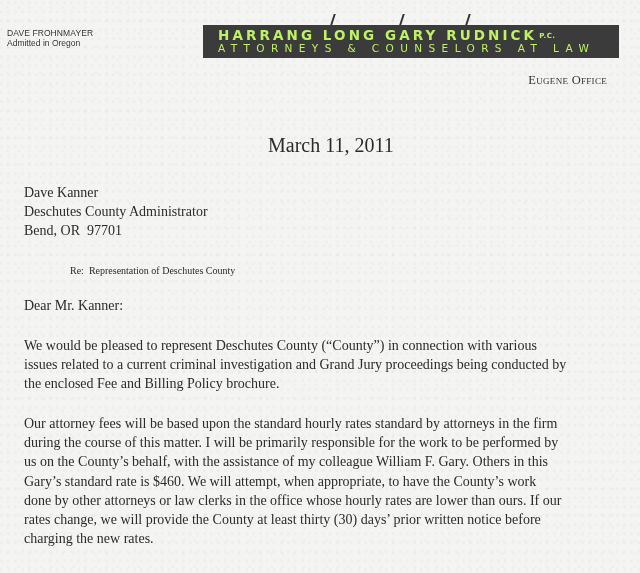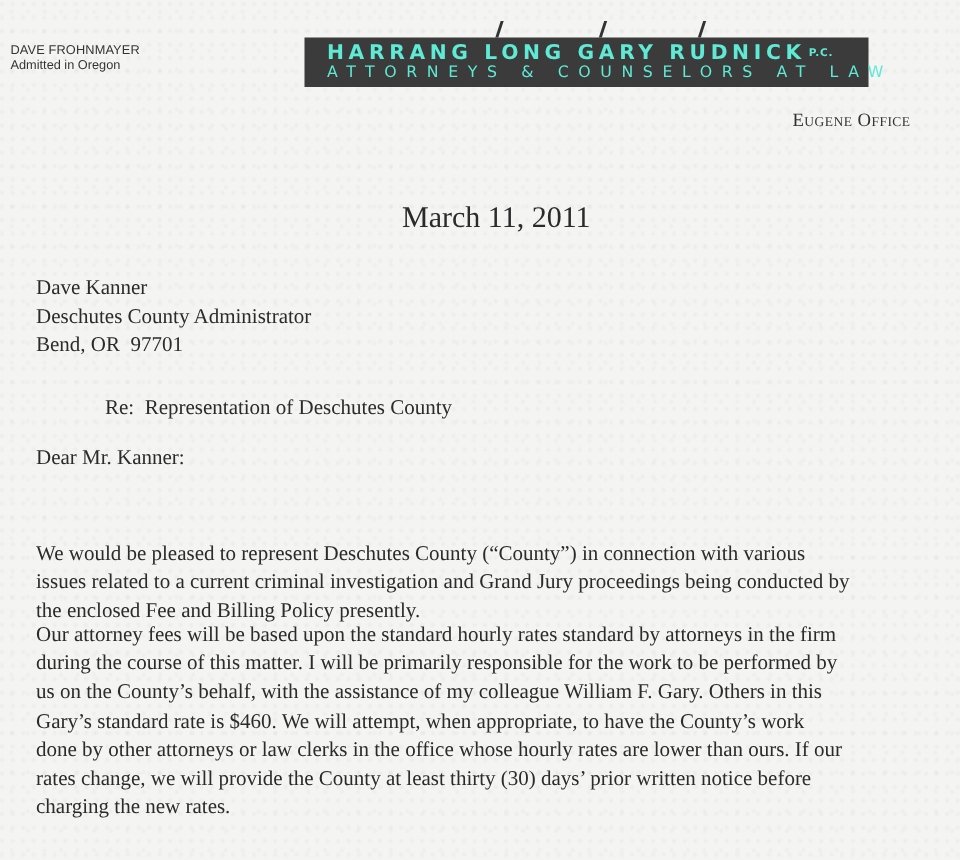--- a/index.html
+++ b/index.html
@@ -23,23 +23,23 @@
       font-family: "Liberation Sans", "DejaVu Sans", sans-serif;
       font-size: 8.5px; line-height: 10px; color: #333;
     }
     .author .name { letter-spacing: 0.1px; text-align: center; }
     .logo-ticks { position: absolute; left: 203px; top: 10px; width: 404px; height: 16px; }
     .tick {
       position: absolute; top: 4px; width: 1.5px; height: 11px; background: #333;
       transform: skewX(-18deg);
     }
     .banner {
-      position: absolute; left: 203px; top: 25px; width: 376px; height: 33px;
+      position: absolute; left: 203px; top: 25px; width: 416px; height: 33px;
       background: #3b3b3b;
-      color: #5eead4;
+      color: #bef264;
       font-family: "DejaVu Sans", "Liberation Sans", sans-serif;
     }
     .banner .firm {
       position: absolute; left: 15px; top: 2px;
       font-size: 13.5px; font-weight: bold; letter-spacing: 3.1px; white-space: nowrap;
     }
     .banner .firm .pc { font-size: 7px; letter-spacing: 0.5px; margin-left: 2px; vertical-align: 2px; }
     .banner .tagline {
       position: absolute; left: 15px; top: 17px;
       font-size: 10.5px; letter-spacing: 6.4px; white-space: nowrap;
@@ -50,31 +50,31 @@
     }
     .date {
       position: absolute; left: 268px; top: 134px;
       font-size: 20px;
     }
     .recipient {
       position: absolute; left: 24px; top: 183px;
       font-size: 14px; line-height: 19px;
     }
     .re {
-      position: absolute; left: 70px; top: 265px; font-size: 14px; text-align: right;
+      position: absolute; left: 70px; top: 265px; font-size: 10px; text-align: right;
     }
     .salutation {
       position: absolute; left: 24px; top: 298px; font-size: 14px;
     }
     .para {
       position: absolute; left: 24px; width: 612px;
       font-size: 14px; line-height: 19.2px;
     }
     .para span { display: block; white-space: nowrap; }
-    .p1 { top: 336px; margin-top: 24px; }
+    .p1 { top: 336px; }
     .p2 { top: 414px; }
   </style>
 </head>
 <body>
 
 <div class="page">
 
   <div class="author">
     <div class="name">DAVE FROHNMAYER</div>
     <div>Admitted in Oregon</div>
@@ -101,21 +101,21 @@
     <div style="white-space:pre">Bend, OR  97701</div>
   </div>
 
   <div class="re" style="white-space:pre">Re:  Representation of Deschutes County</div>
 
   <div class="salutation">Dear Mr. Kanner:</div>
 
   <div class="para p1">
     <span>We would be pleased to represent Deschutes County (“County”) in connection with various</span>
     <span>issues related to a current criminal investigation and Grand Jury proceedings being conducted by</span>
-    <span>the enclosed Fee and Billing Policy presently.</span>
+    <span>the enclosed Fee and Billing Policy brochure.</span>
   </div>
 
   <div class="para p2">
     <span>Our attorney fees will be based upon the standard hourly rates standard by attorneys in the firm</span>
     <span>during the course of this matter.  I will be primarily responsible for the work to be performed by</span>
     <span>us on the County’s behalf, with the assistance of my colleague William F. Gary.  Others in this</span>
     <span>Gary’s standard rate is $460.  We will attempt, when appropriate, to have the County’s work</span>
     <span>done by other attorneys or law clerks in the office whose hourly rates are lower than ours.  If our</span>
     <span>rates change, we will provide the County at least thirty (30) days’ prior written notice before</span>
     <span>charging the new rates.</span>

